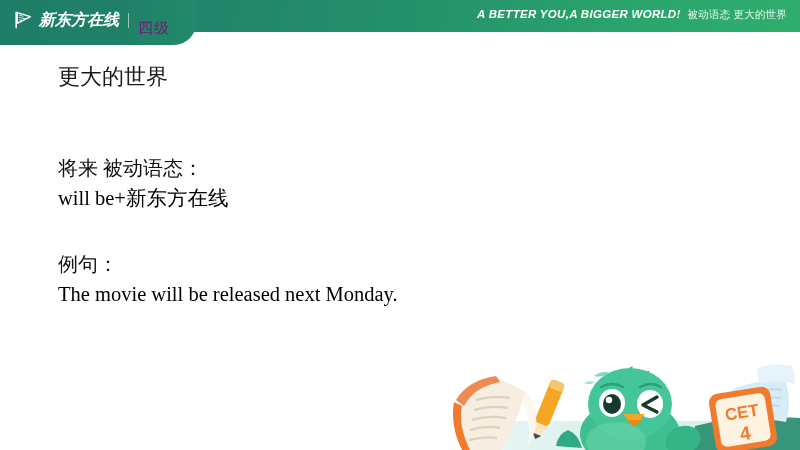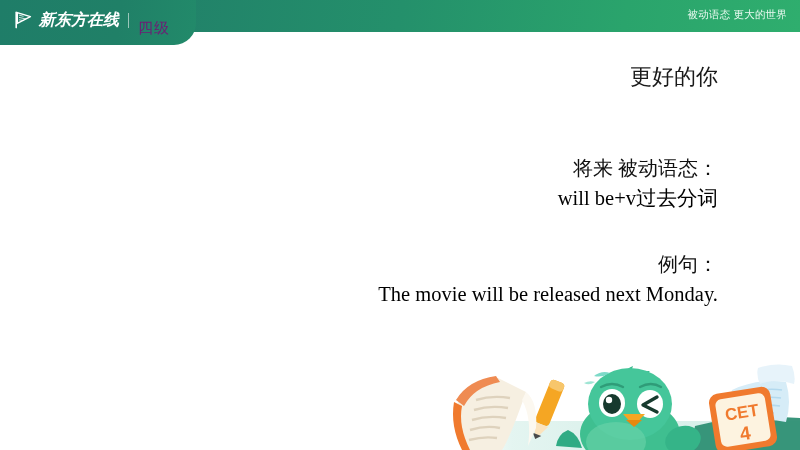--- a/index.html
+++ b/index.html
@@ -7,21 +7,20 @@
     padding: 0;
     background: #ffffff;
   }
   #slide {
     position: relative;
     width: 800px;
     height: 450px;
     overflow: hidden;
     background: #ffffff;
     font-family: "Liberation Serif", "DejaVu Serif", serif;
-    text-align: right;
   }
 
   
   .header-band {
     position: absolute;
     left: 0; top: 0;
     width: 800px;
     height: 32px;
     background: linear-gradient(100deg, #1f7d68 0%, #218069 18%, #24906b 50%, #2aa46c 78%, #2fae6e 100%);
     z-index: 3;
@@ -170,29 +169,30 @@
       <path d="M5.0 5.0 L9.5 6.4" stroke="#ffffff" stroke-width="0.9" opacity="0.85"></path>
       <path d="M5.0 7.4 L12.0 9.0" stroke="#ffffff" stroke-width="0.9" opacity="0.85"></path>
       <path d="M5.0 9.8 L9.8 10.6" stroke="#ffffff" stroke-width="0.9" opacity="0.85"></path>
     </svg>
     <span class="logo-word">新东方在线</span>
     <span class="logo-divider"></span>
     <span class="logo-level">四级</span>
   </div>
 
   <div class="tagline">
+    <span class="tagline-en">A BETTER YOU,A BIGGER WORLD!</span>
     <span class="tagline-cn">被动语态 更大的世界</span>
   </div>
 
   <div class="content">
-    <div class="slide-title">更好的你</div>
+    <div class="slide-title">更大的世界</div>
 
     <div class="block-future">
       <div class="line">将来  被动语态：</div>
-      <div class="line-en">will be+v过去分词</div>
+      <div class="line-en">will be+新东方在线</div>
     </div>
 
     <div class="block-example">
       <div class="line">例句：</div>
       <div class="line-en">The movie will be released next Monday.</div>
     </div>
   </div>
 
   <div class="deco">
     <svg width="360" height="94" viewBox="0 0 360 94">

